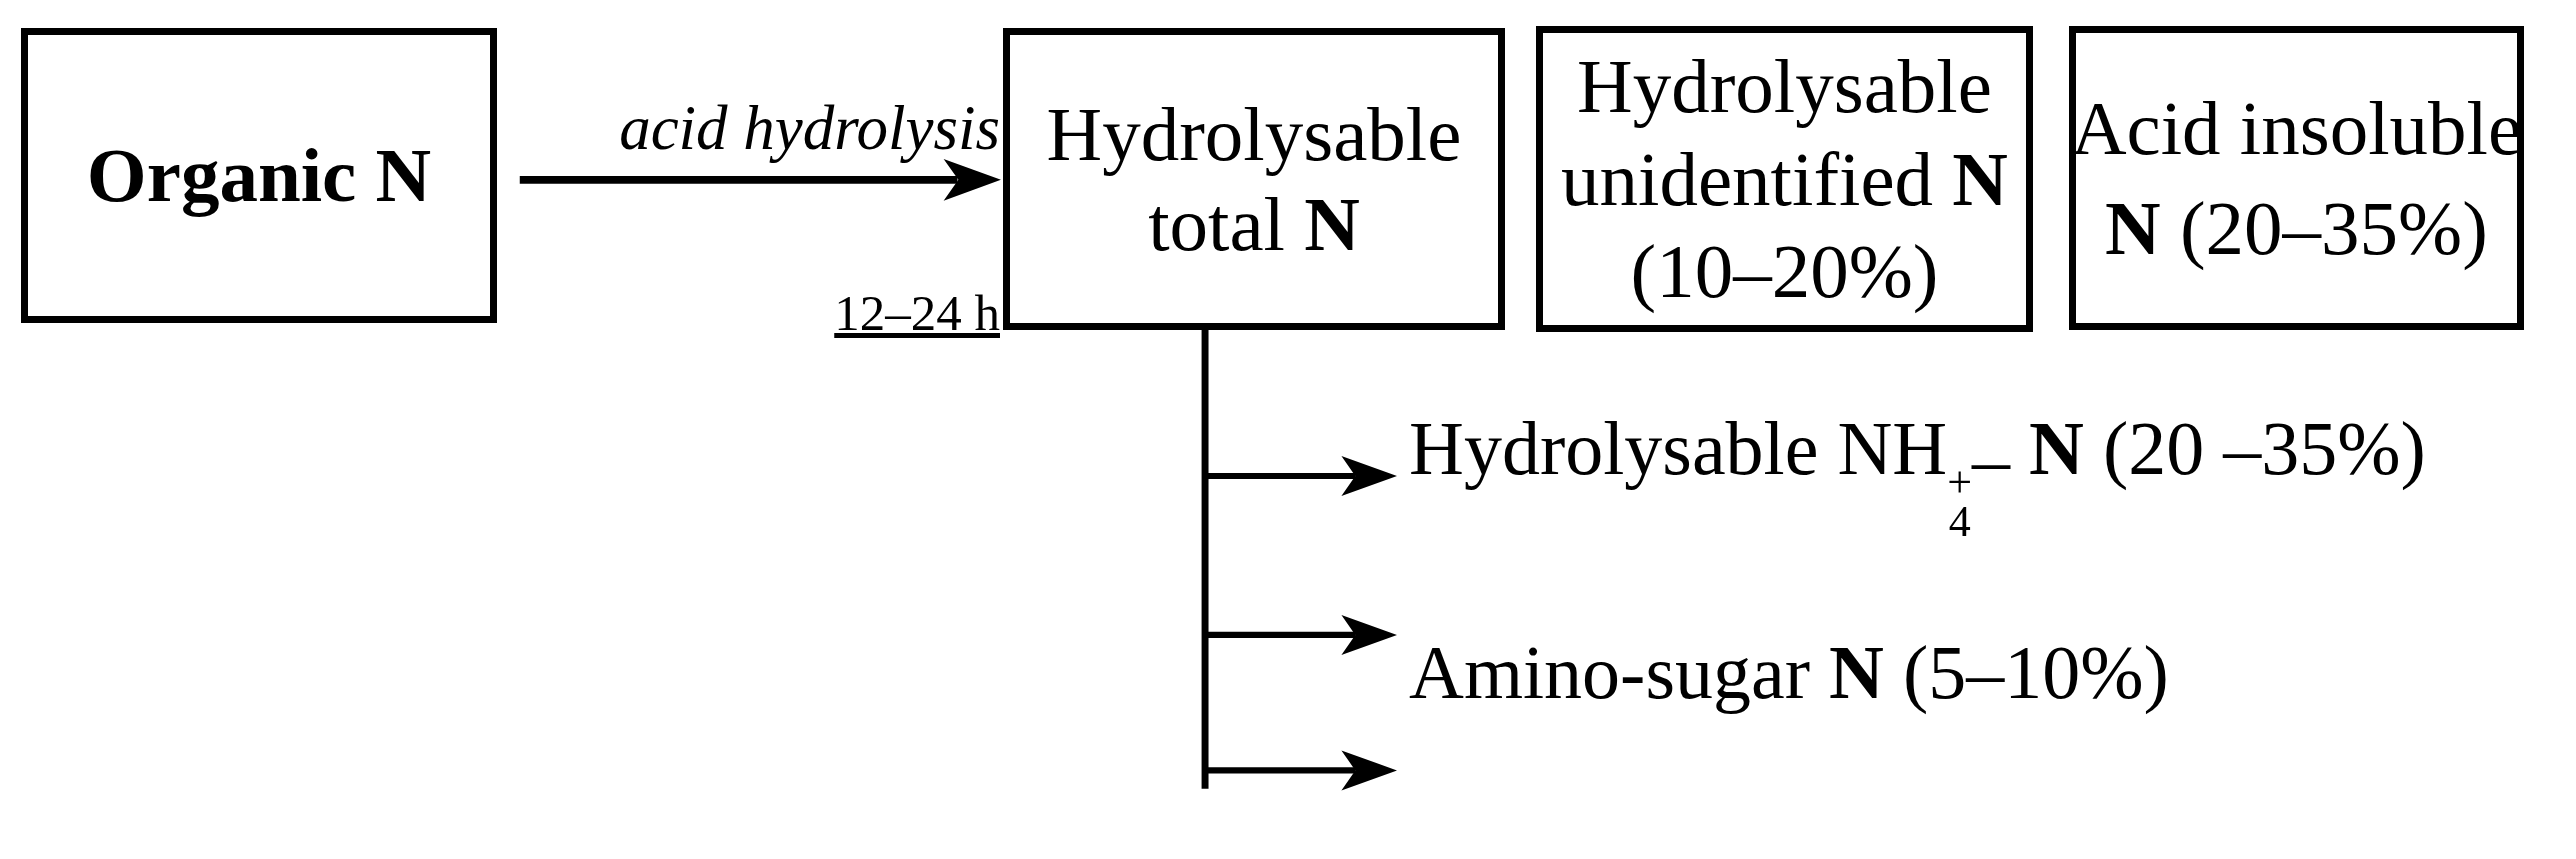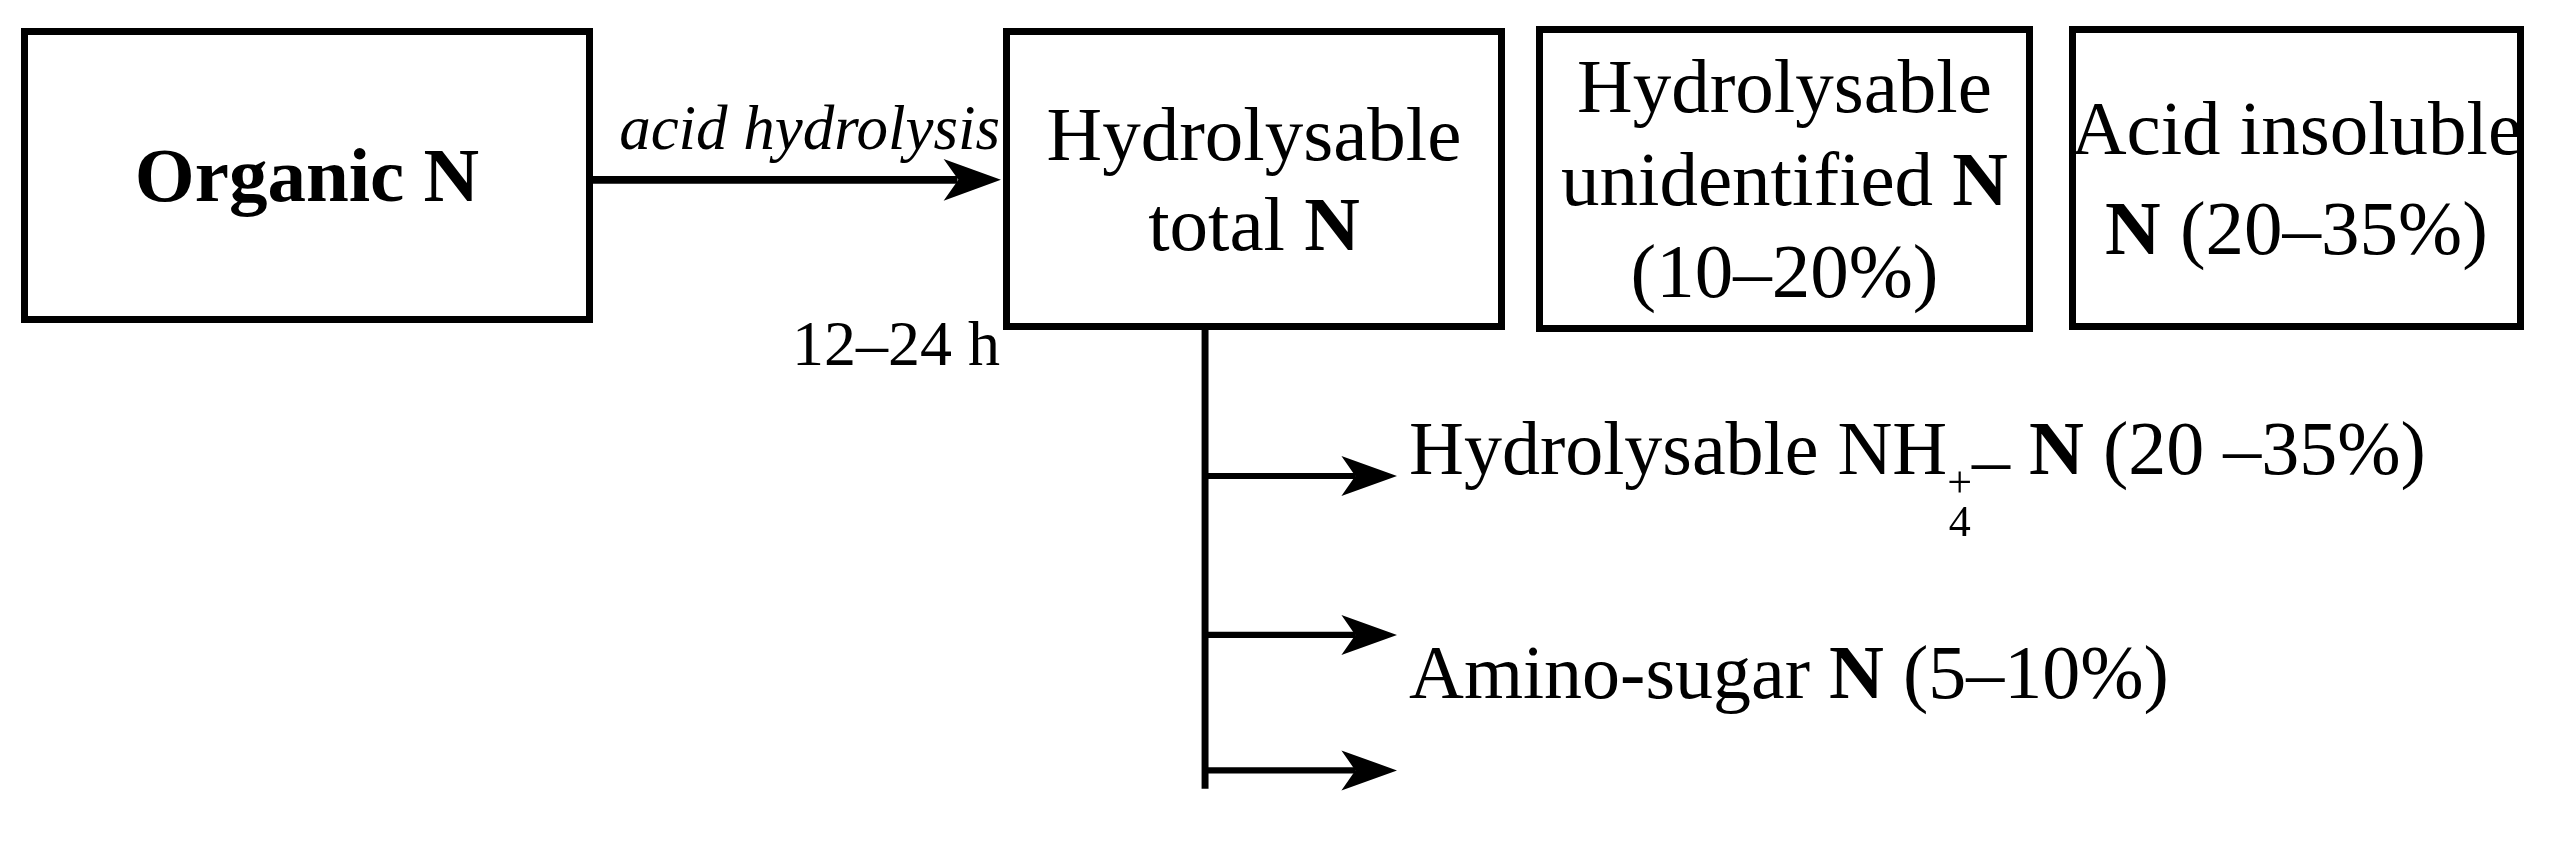--- a/index.html
+++ b/index.html
@@ -20,38 +20,38 @@
     display: flex;
     flex-direction: column;
     justify-content: center;
     align-items: center;
     text-align: center;
     font-size: 77px;
     line-height: 1.17;
   }
   .box .line { display: block; white-space: pre; }
   .bold-n { font-weight: bold; }
-  #box-organic     { left: 21px;   top: 28px; width: 572px; height: 295px; font-weight: bold; }
+  #box-organic     { left: 21px;   top: 28px; width: 476px; height: 295px; font-weight: bold; }
   #box-total       { left: 1003px; top: 28px; width: 502px; height: 302px; }
   #box-unident     { left: 1536px; top: 26px; width: 497px; height: 306px; line-height: 1.2; }
   #box-insoluble   { left: 2069px; top: 26px; width: 455px; height: 304px; line-height: 1.3; }
 
   .connector-svg { position: absolute; left: 0; top: 0; width: 2576px; height: 859px; }
 
   .arrow-annot {
     position: absolute;
     left: 520px;
     width: 480px;
     text-align: right;
     line-height: 1;
     white-space: pre;
   }
   #annot-acid   { top: 97px; font-size: 63px; font-style: italic; }
   #annot-hcl    { top: 215px; font-size: 65px; }
-  #annot-time   { top: 312px; font-size: 64px; }
+  #annot-time   { top: 288px; font-size: 51px; text-decoration: underline; }
 
   .branch-label {
     position: absolute;
     left: 1409px;
     font-size: 76px;
     line-height: 1;
     white-space: pre;
     transform: translateY(-52%);
     text-align: right;
   }

